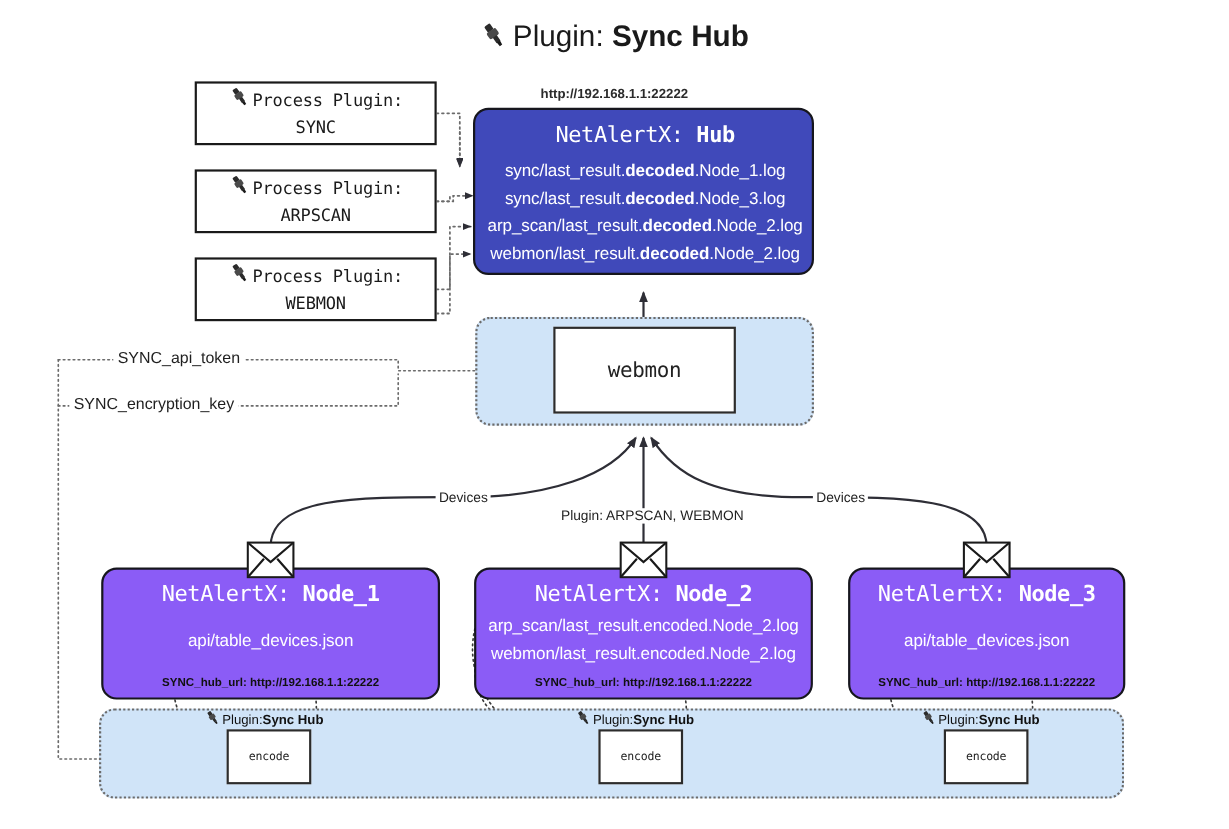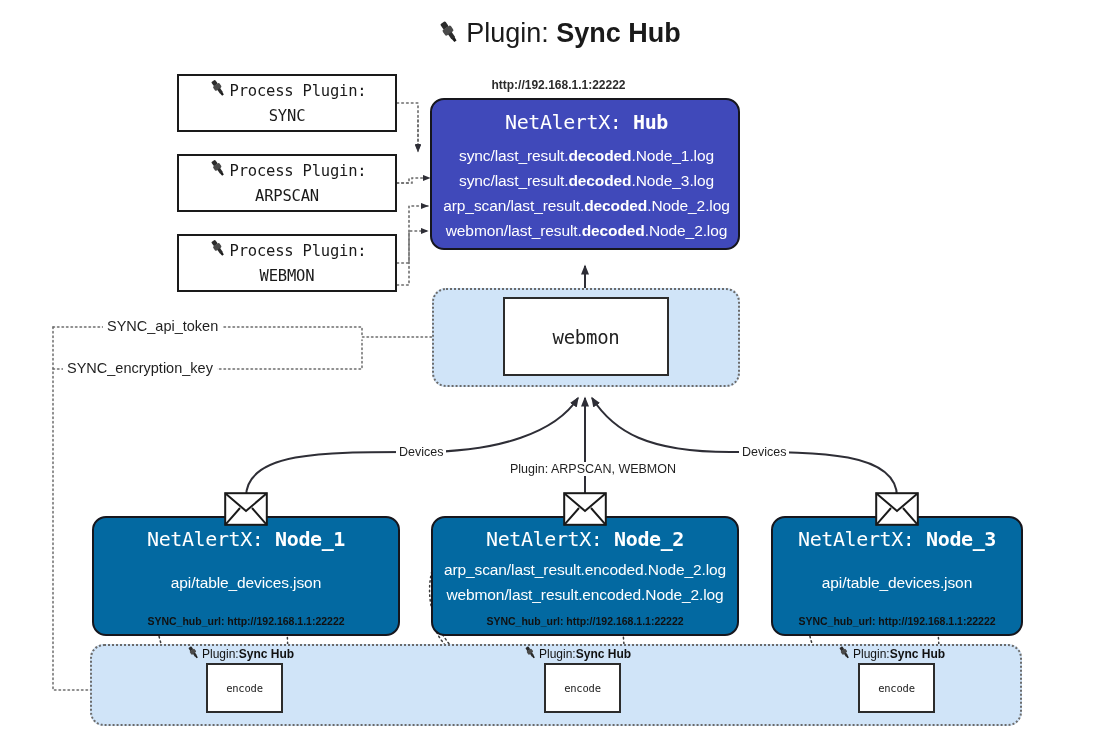--- a/index.html
+++ b/index.html
@@ -118,21 +118,21 @@
     z-index: 4;
     display: flex; align-items: center;
   }
   .encode-label b { font-weight: 700; }
   .encode-label .lp { font-weight: 400; }
 
   
   .nodebox {
     border: 2.5px solid #16161d;
     border-radius: 14px;
-    background: #0369a1;
+    background: #8b5cf6;
     display: flex; flex-direction: column; align-items: center;
     padding-top: 9px;
   }
   .nodebox .n-title {
     font-family: "DejaVu Sans Mono", "Liberation Mono", monospace;
     font-size: 20px; color:#ffffff;
     letter-spacing: -0.4px;
     white-space: nowrap;
   }
   .nodebox .n-title b { font-weight: 700; }

